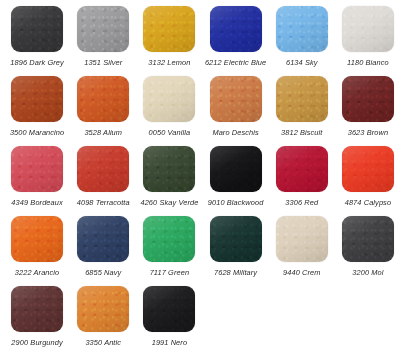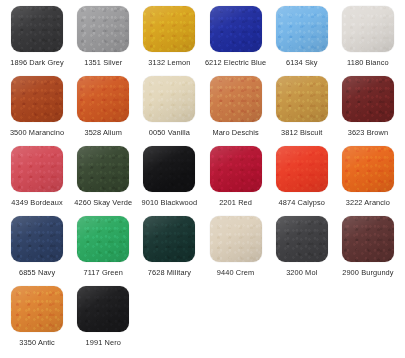--- a/index.html
+++ b/index.html
@@ -71,20 +71,21 @@
   }
 
   .swatch-label {
     margin-top: 6px;
     font-size: 7.4px;
     line-height: 9px;
     color: #2b2b2b;
     text-align: center;
     letter-spacing: 0.1px;
     white-space: nowrap;
+    font-style: italic;
   }
 </style>
 </head>
 <body>
 
 <div id="swatch-grid">
     <div class="swatch-cell">
       <div class="swatch-chip" style="background-color: rgb(54, 54, 56);">
         <div class="grain" style="background-position: 0px 0px, 3px 2px, 5px 4px, 1px 6px;"></div>
         <div class="sheen"></div>
@@ -169,39 +170,46 @@
       <div class="swatch-label">3623 Brown</div>
     </div>
     <div class="swatch-cell">
       <div class="swatch-chip" style="background-color: rgb(210, 74, 86);">
         <div class="grain" style="background-position: 9px 7px, 12px 9px, 14px 11px, 10px 13px;"></div>
         <div class="sheen"></div>
       </div>
       <div class="swatch-label">4349 Bordeaux</div>
     </div>
     <div class="swatch-cell">
+      <div class="swatch-chip" style="background-color: rgb(197, 57, 42);">
+        <div class="grain" style="background-position: 1px 3px, 4px 5px, 6px 7px, 2px 9px;"></div>
+        <div class="sheen"></div>
+      </div>
+      <div class="swatch-label">4098 Terracotta</div>
+    </div>
+    <div class="swatch-cell">
       <div class="swatch-chip" style="background-color: rgb(54, 70, 47);">
         <div class="grain" style="background-position: 4px 8px, 7px 10px, 9px 12px, 5px 14px;"></div>
         <div class="sheen"></div>
       </div>
       <div class="swatch-label">4260 Skay Verde</div>
     </div>
     <div class="swatch-cell">
       <div class="swatch-chip" style="background-color: rgb(17, 17, 19);">
         <div class="grain" style="background-position: 7px 4px, 10px 6px, 12px 8px, 8px 10px;"></div>
         <div class="sheen"></div>
       </div>
       <div class="swatch-label">9010 Blackwood</div>
     </div>
     <div class="swatch-cell">
       <div class="swatch-chip" style="background-color: rgb(180, 18, 48);">
         <div class="grain" style="background-position: 10px 0px, 13px 2px, 15px 4px, 11px 6px;"></div>
         <div class="sheen"></div>
       </div>
-      <div class="swatch-label">2201 Red</div>
+      <div class="swatch-label">3306 Red</div>
     </div>
     <div class="swatch-cell">
       <div class="swatch-chip" style="background-color: rgb(234, 58, 35);">
         <div class="grain" style="background-position: 2px 5px, 5px 7px, 7px 9px, 3px 11px;"></div>
         <div class="sheen"></div>
       </div>
       <div class="swatch-label">4874 Calypso</div>
     </div>
     <div class="swatch-cell">
       <div class="swatch-chip" style="background-color: rgb(232, 102, 26);">

